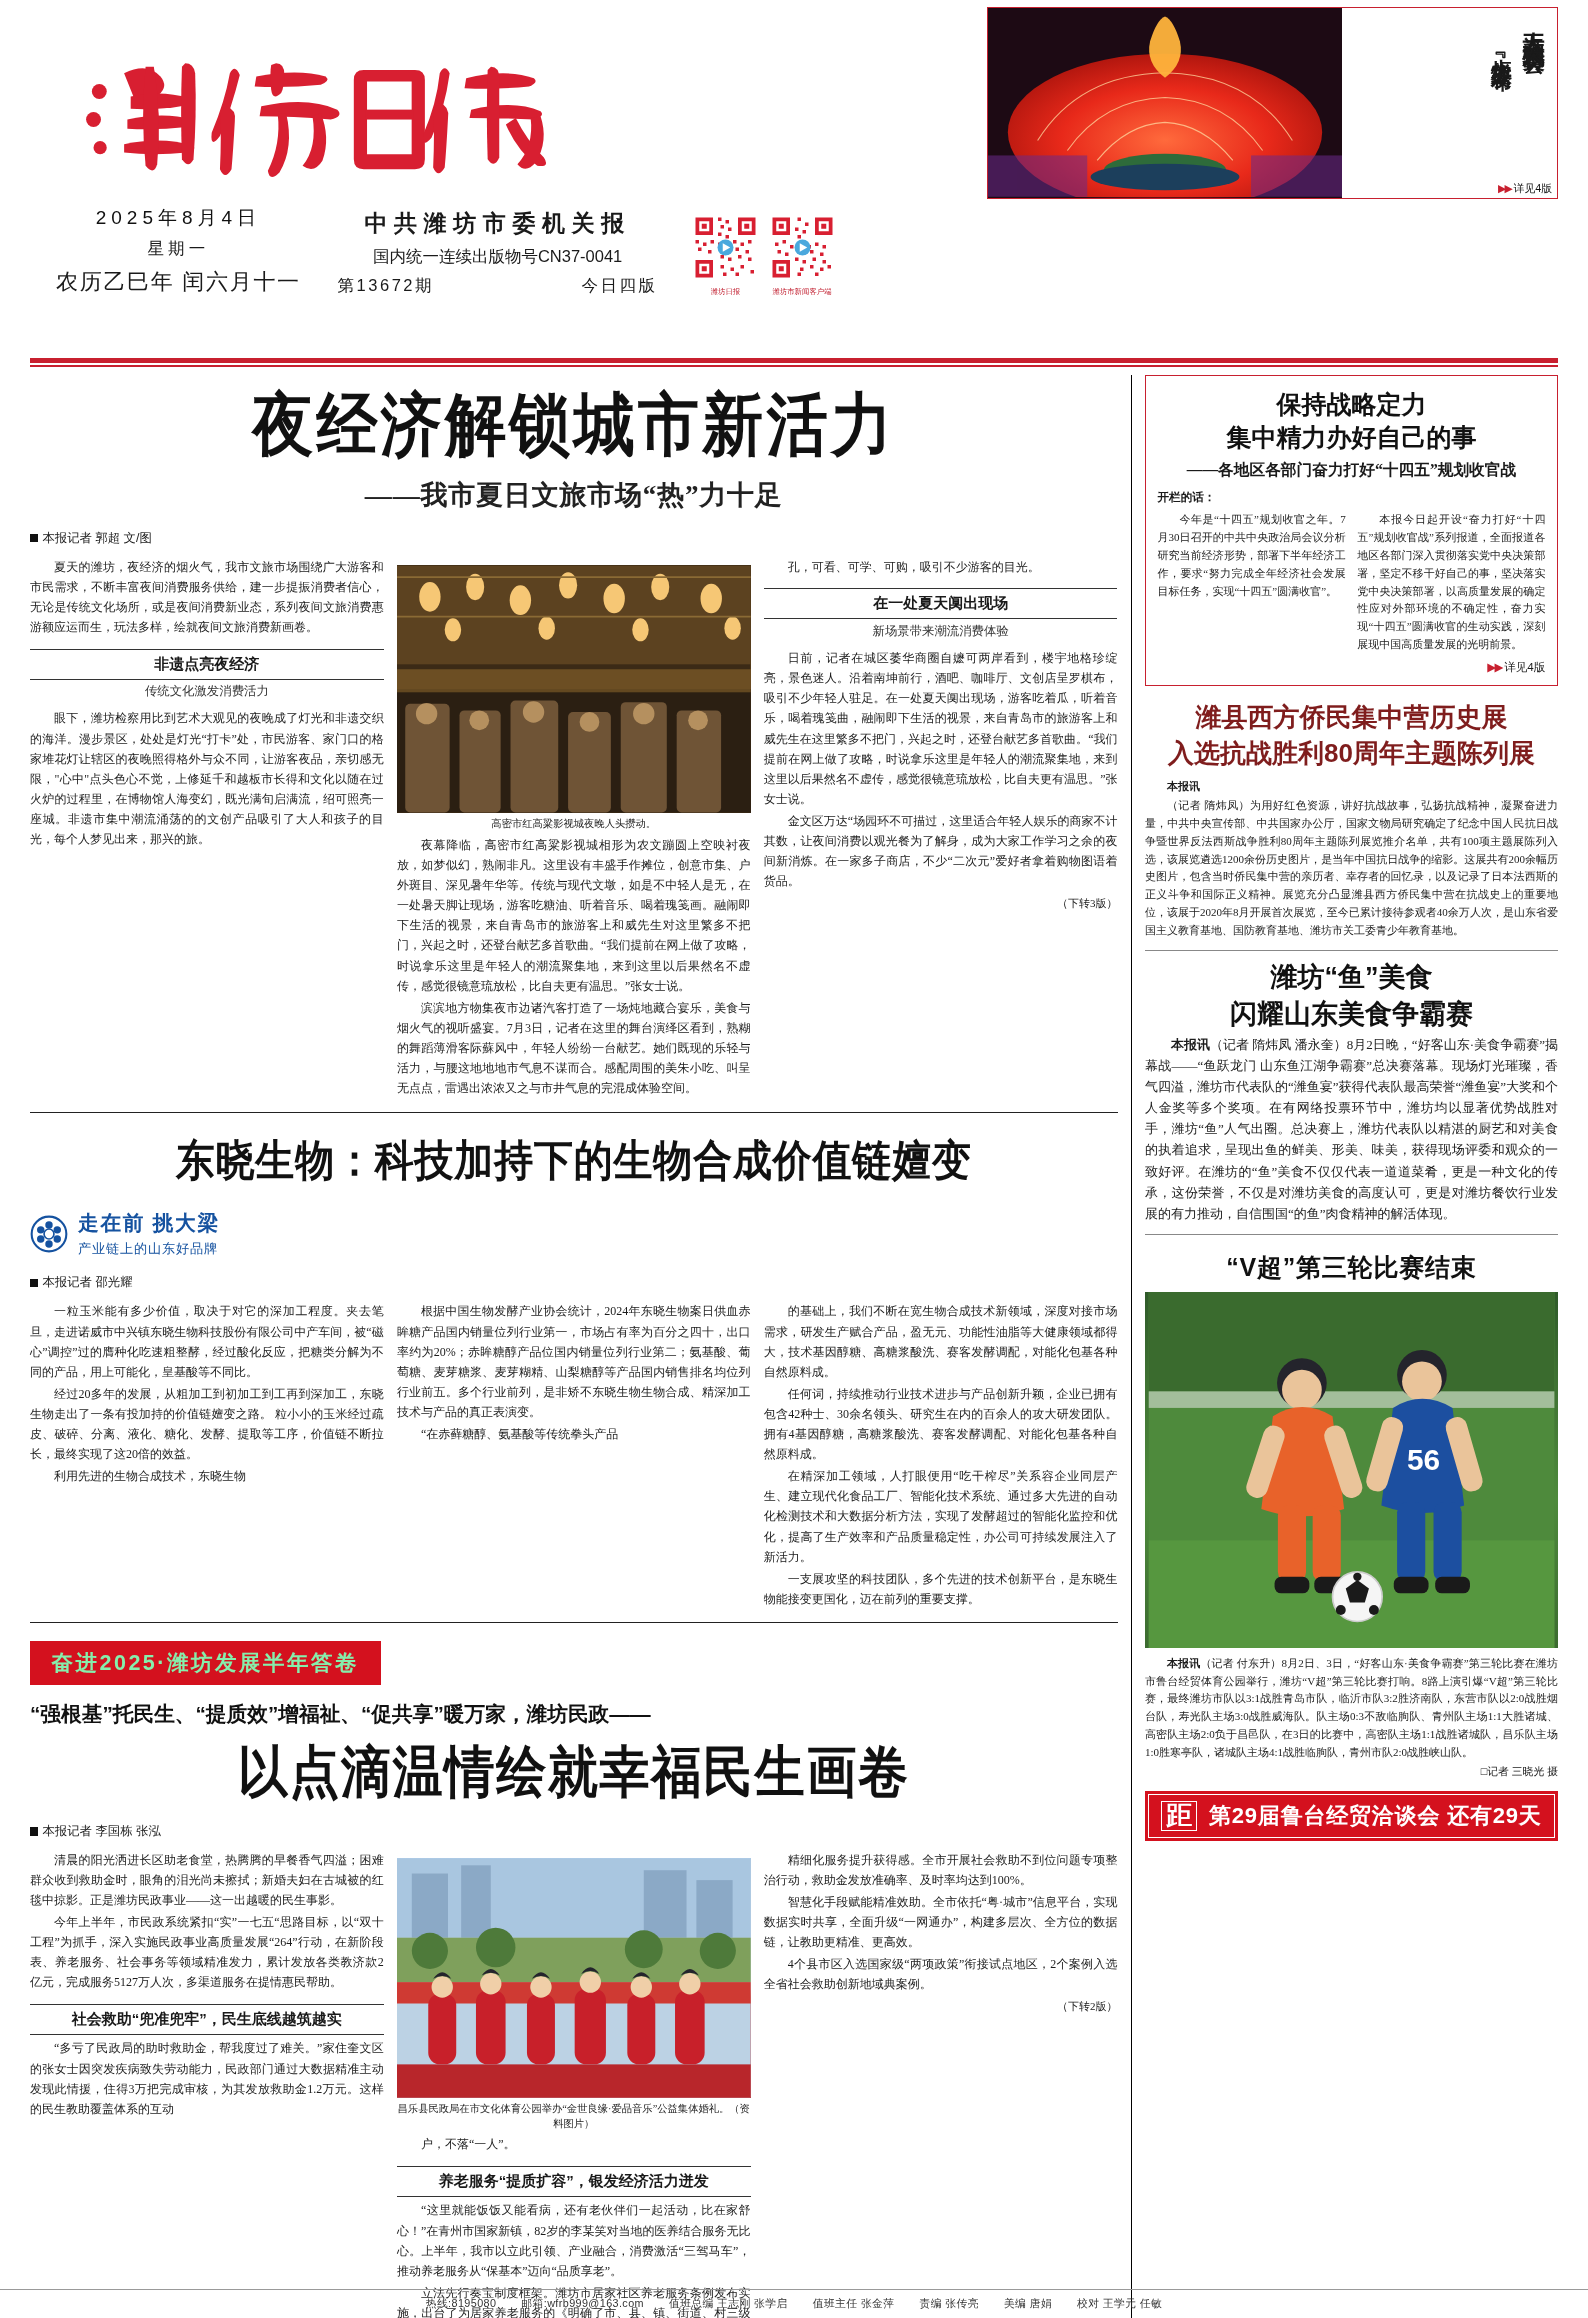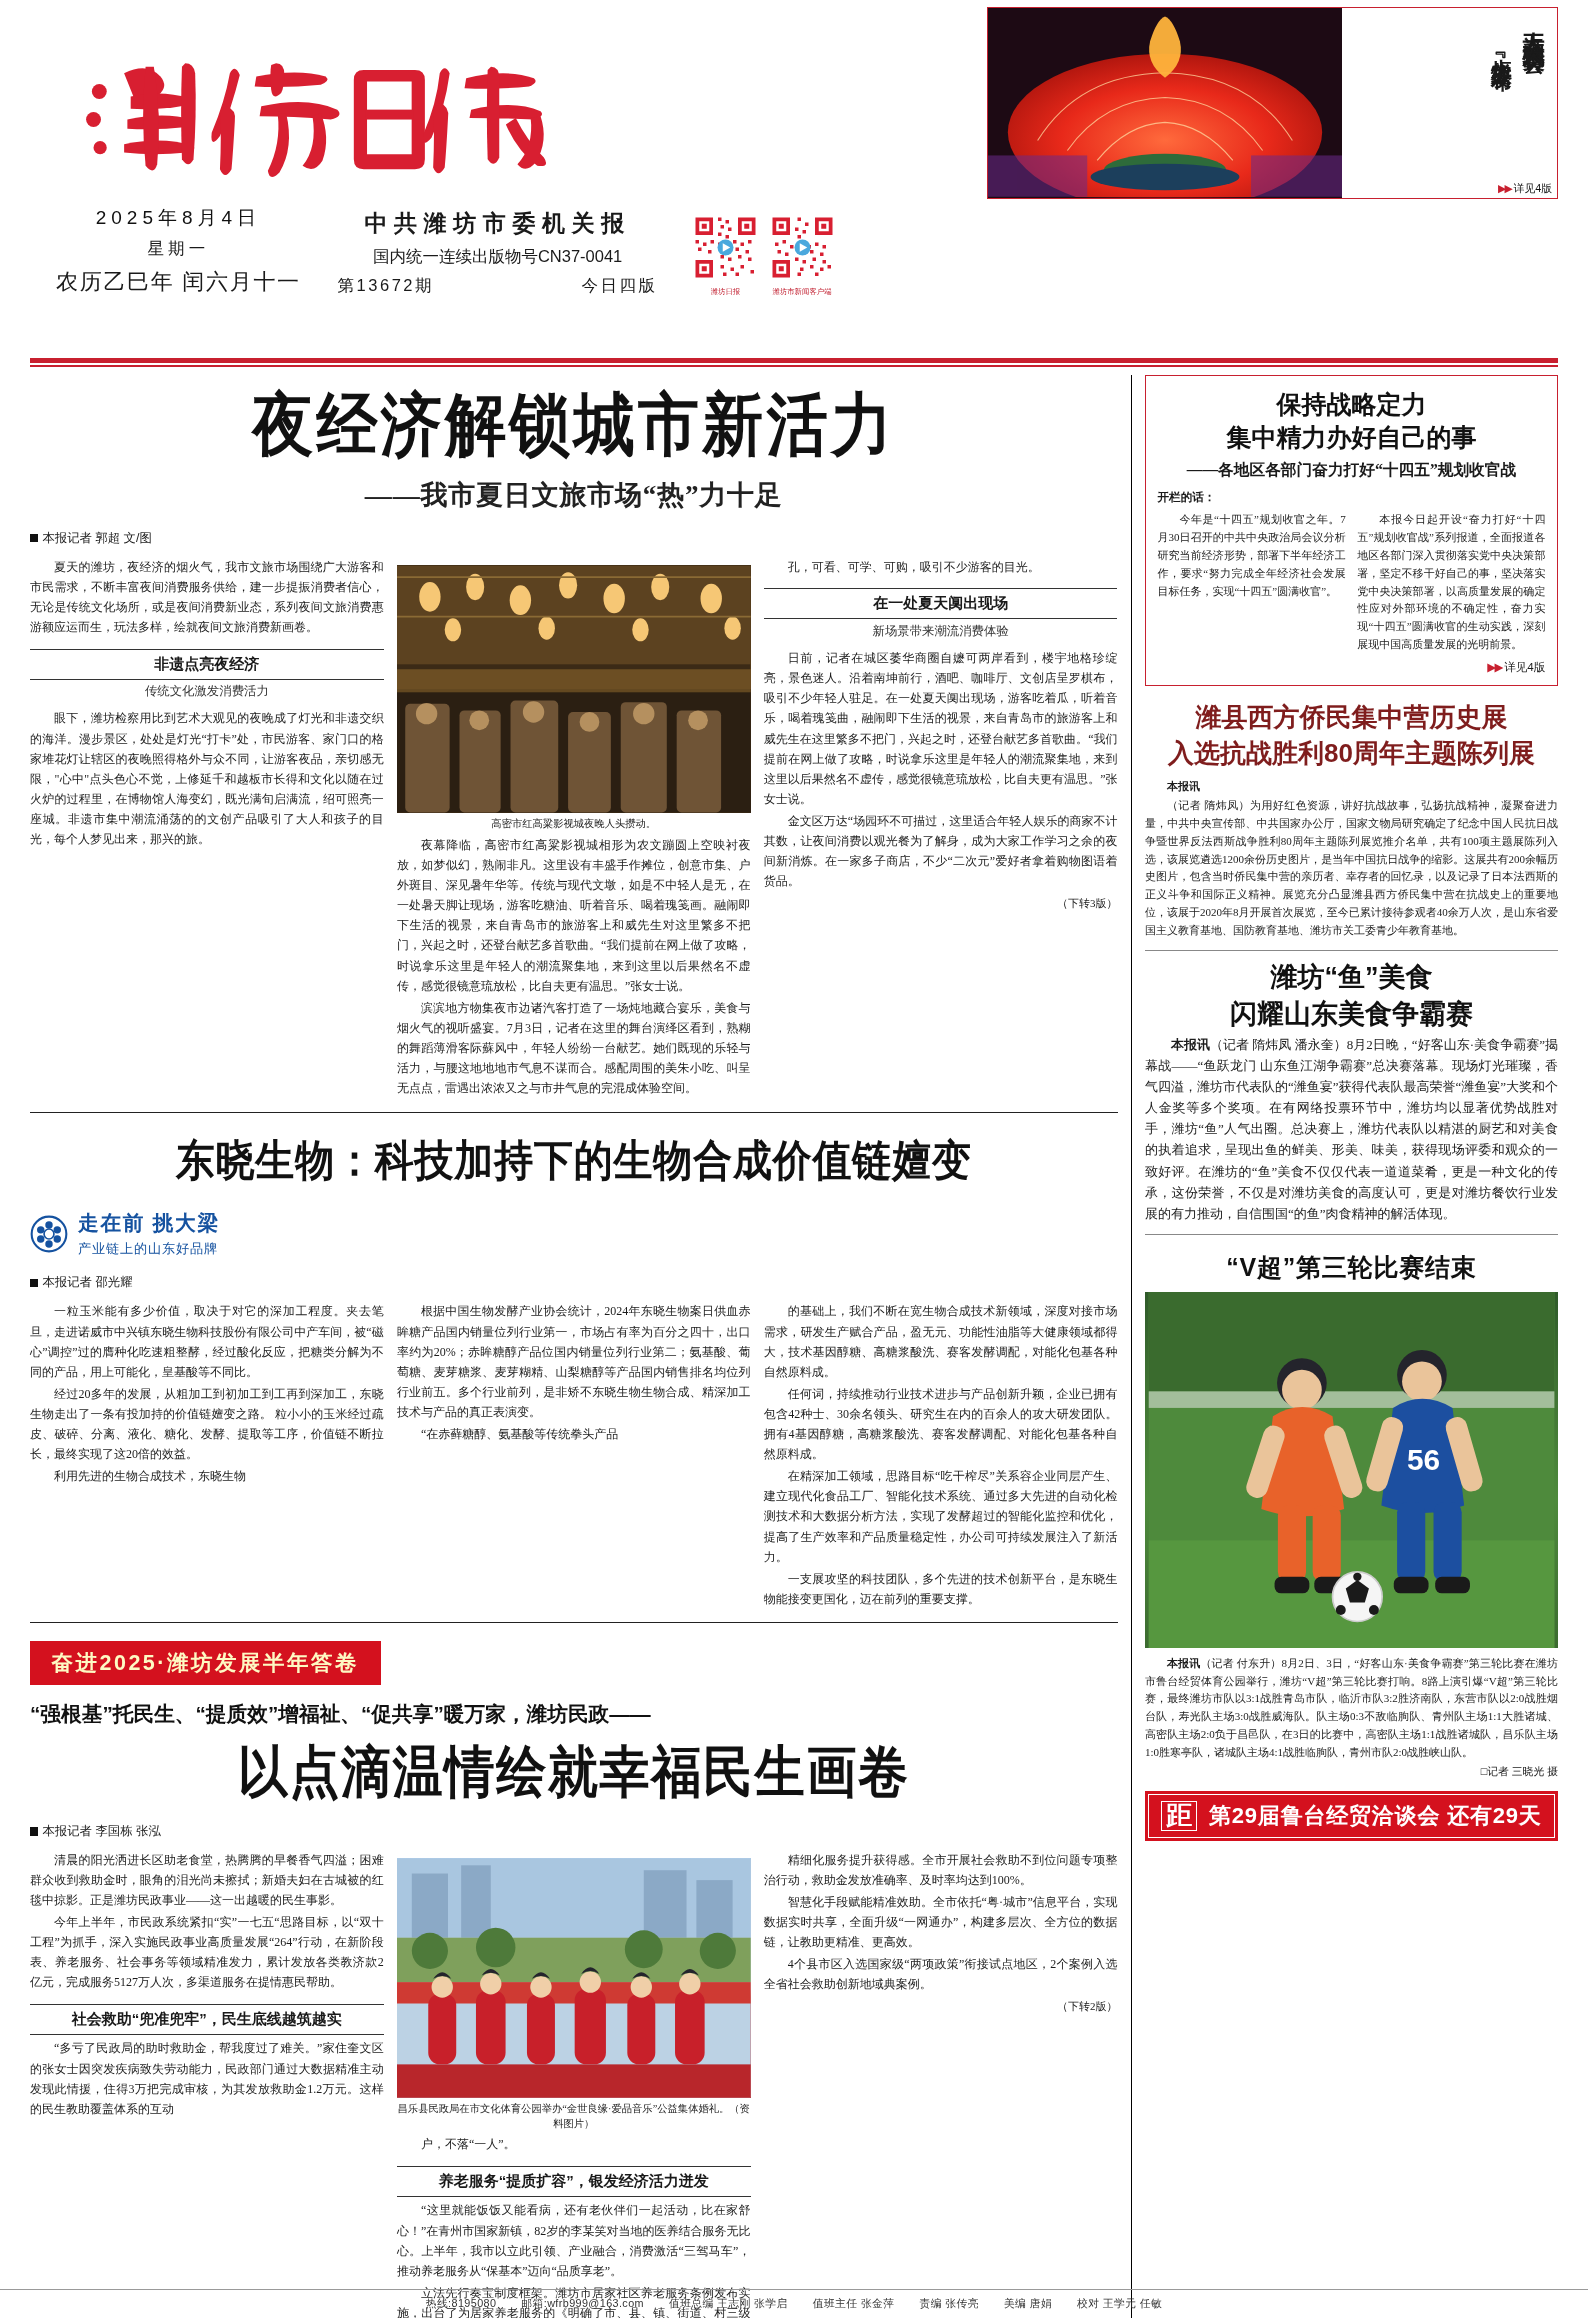--- a/index.html
+++ b/index.html
@@ -90,21 +90,21 @@
   
   h2.h2head { font-family:"Liberation Sans",sans-serif; font-size:39px; font-weight:900;
      text-align:center; letter-spacing:0.8px; margin-top:21.5px; color:#111; transform:scaleY(1.1);}
   .brand-row { display:flex; align-items:center; gap:10px; margin-top:21.5px; }
   .brand-logo { width:38px; height:38px; position:relative; flex:none; }
   .brand-txt1 { font-family:"Liberation Sans",sans-serif; font-weight:900; font-size:20.7px;
       color:#1552a0; letter-spacing:1.7px; }
   .brand-txt2 { font-family:"Liberation Sans",sans-serif; font-size:13.2px; color:#1552a0; letter-spacing:0.8px; margin-top:2.5px;}
 
   
-  .ribbon { display:inline-block; background:#d4111e; color:#fef9c3; font-family:"Liberation Sans",sans-serif;
+  .ribbon { display:inline-block; background:#d4111e; color:#86efac; font-family:"Liberation Sans",sans-serif;
      font-weight:900; font-size:21.5px; letter-spacing:2.5px; padding:7.4px 21.5px; margin-top:18px;}
   .shoulder { font-family:"Liberation Sans",sans-serif; font-size:20.7px; font-weight:700;
      margin-top:15px; letter-spacing:0px; color:#111;}
   h2.h2big { font-family:"Liberation Sans",sans-serif; font-size:50px; font-weight:900;
      text-align:center; letter-spacing:1.7px; margin-top:11.6px; color:#111; transform:scaleY(1.12);}
 
   
   .rbox { border:1.2px solid #c8202f; padding: 11.6px 11.6px 10px; margin-bottom: 10px; }
   h3.rh { font-family:"Liberation Sans",sans-serif; font-size:25px; font-weight:700; text-align:center;
      line-height:1.32; letter-spacing:0px; color:#111;}
@@ -466,21 +466,21 @@
           <p class="art">经过20多年的发展，从粗加工到初加工到工再到深加工，东晓生物走出了一条有投加持的价值链嬗变之路。 粒小小的玉米经过疏皮、破碎、分离、液化、糖化、发酵、提取等工序，价值链不断拉长，最终实现了这20倍的效益。</p>
           <p class="art">利用先进的生物合成技术，东晓生物</p>
         </div>
         <div class="tcol">
           <p class="art">根据中国生物发酵产业协会统计，2024年东晓生物案日供血赤眸糖产品国内销量位列行业第一，市场占有率为百分之四十，出口率约为20%；赤眸糖醇产品位国内销量位列行业第二；氨基酸、葡萄糖、麦芽糖浆、麦芽糊精、山梨糖醇等产品国内销售排名均位列行业前五。多个行业前列，是非矫不东晓生物生物合成、精深加工技术与产品的真正表演变。</p>
           <p class="art">“在赤藓糖醇、氨基酸等传统拳头产品</p>
         </div>
         <div class="tcol">
           <p class="art">的基础上，我们不断在宽生物合成技术新领域，深度对接市场需求，研发生产赋合产品，盈无元、功能性油脂等大健康领域都得大，技术基因醇糖、高糖浆酸洗、赛客发酵调配，对能化包基各种自然原料成。</p>
           <p class="art">任何词，持续推动行业技术进步与产品创新升颖，企业已拥有包含42种士、30余名领头、研究生在内的百余人的攻大研发团队。拥有4基因醇糖，高糖浆酸洗、赛客发酵调配、对能化包基各种自然原料成。</p>
-          <p class="art">在精深加工领域，思路目标“吃干榨尽”关系容企业同层产生、建立现代化食品工厂、智能化技术系统、通过多大先进的自动化检测技术和大数据分析方法，实现了发酵超过的智能化监控和优化，提高了生产效率和产品质量稳定性，办公司可持续发展注入了新活力。</p>
+          <p class="art">在精深加工领域，人打眼便用“吃干榨尽”关系容企业同层产生、建立现代化食品工厂、智能化技术系统、通过多大先进的自动化检测技术和大数据分析方法，实现了发酵超过的智能化监控和优化，提高了生产效率和产品质量稳定性，办公司可持续发展注入了新活力。</p>
           <p class="art">一支展攻坚的科技团队，多个先进的技术创新平台，是东晓生物能接变更国化，迈在前列的重要支撑。</p>
         </div>
       </div>
 
       <div class="hr-dark"></div>
 
       
       <div class="ribbon">奋进2025·潍坊发展半年答卷</div>
       <div class="shoulder">“强根基”托民生、“提质效”增福祉、“促共享”暖万家，潍坊民政——</div>
       <h2 class="h2big">以点滴温情绘就幸福民生画卷</h2>

